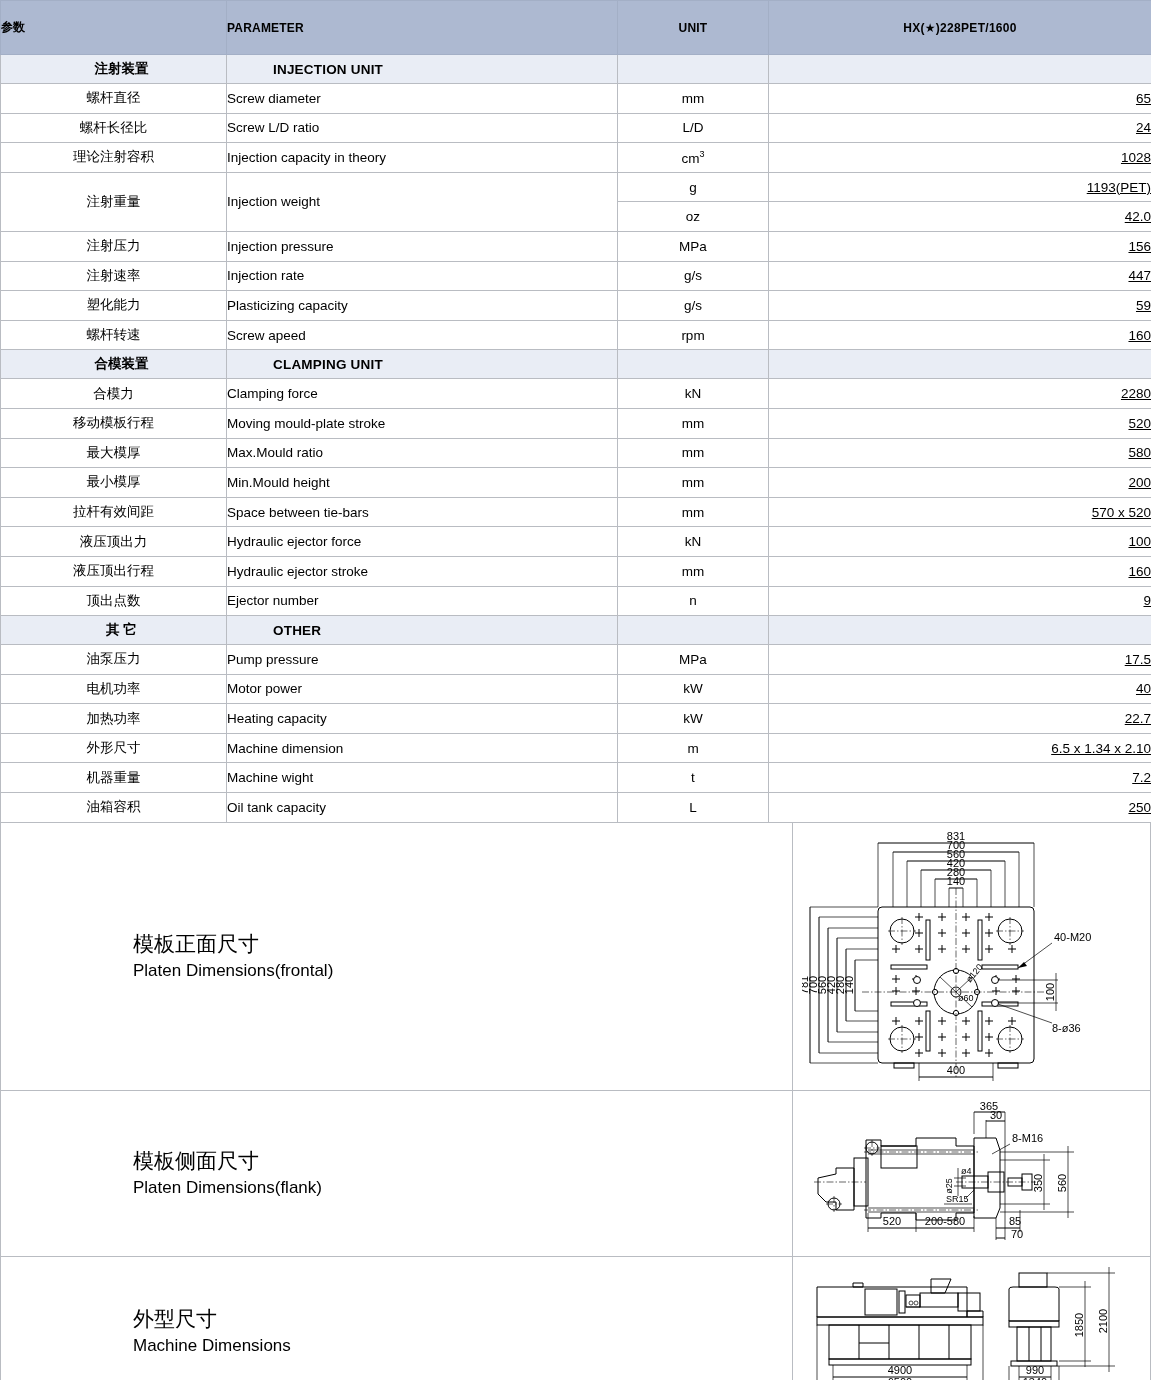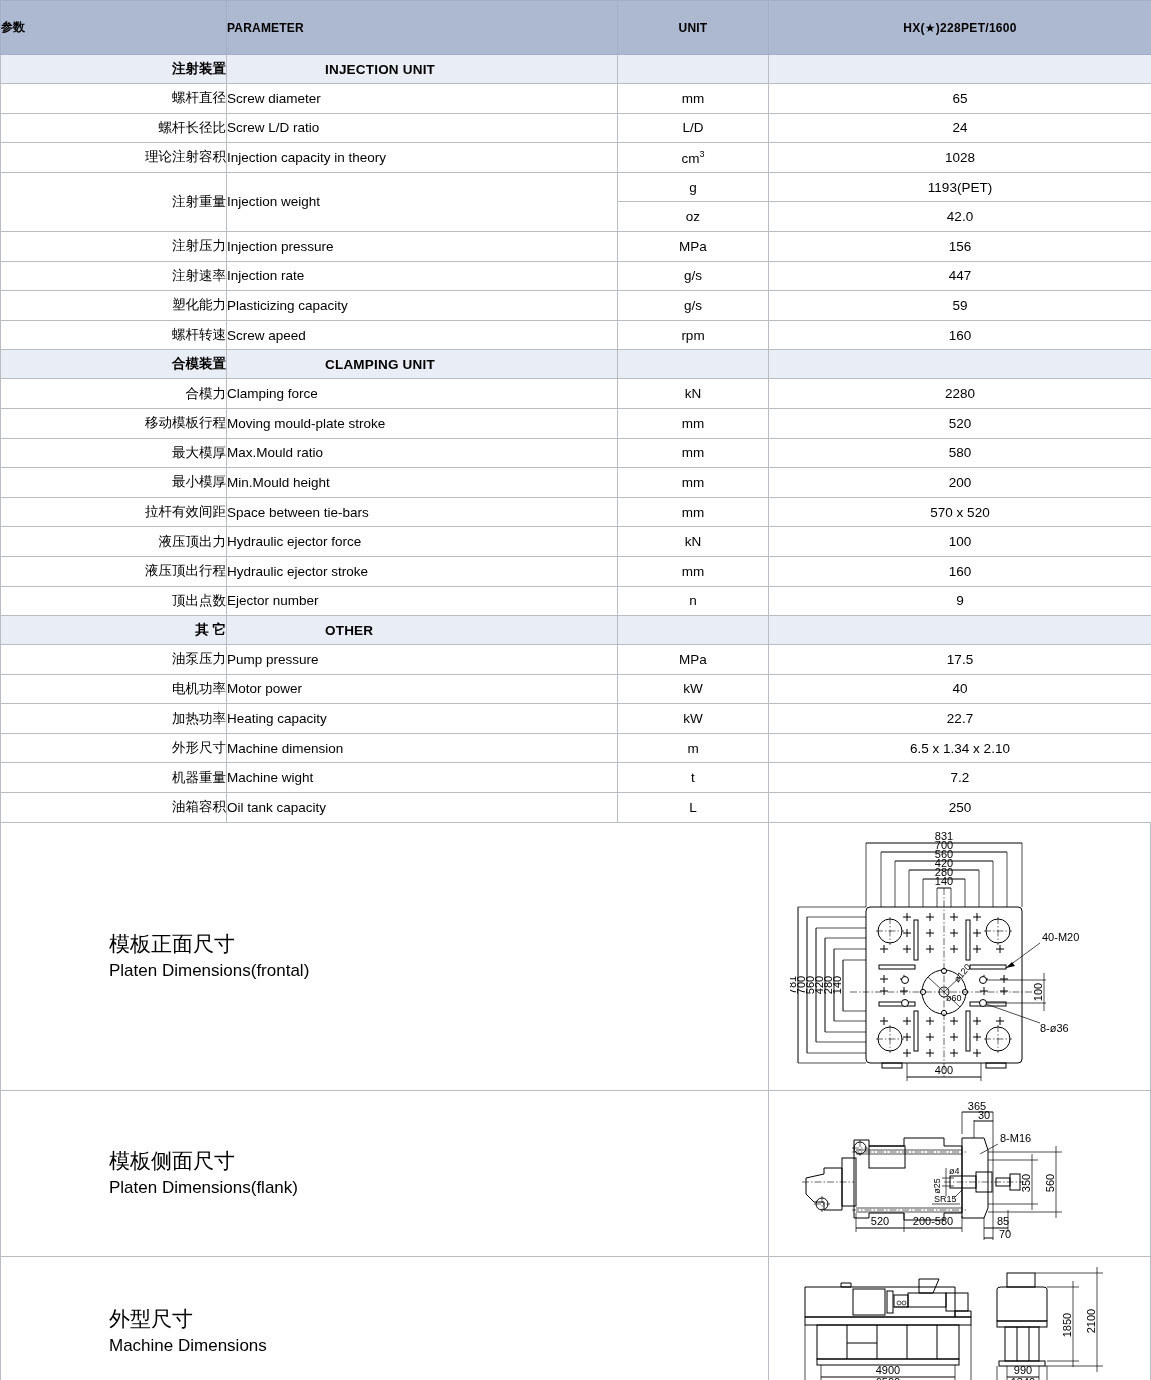--- a/index.html
+++ b/index.html
@@ -47,48 +47,49 @@
   th.h-param{ text-align:left; padding-left:98px; font-size:15px; letter-spacing:.2px;}
   th.h-unit{ text-align:center; font-size:15px; letter-spacing:.2px;margin-top:36px;}
   th.h-model{ text-align:center; font-size:19px; letter-spacing:.3px;}
 
   
   tr.section td{
     background:#e9edf5;
     height:28px;
   }
   tr.section td.cn{ padding-left:16px; font-weight:bold; font-size:13.5px;}
-  tr.section td.en{ padding-left:98px; font-weight:bold; font-size:13.5px; letter-spacing:.2px;}
+  tr.section td.en{ padding-left:46px; font-weight:bold; font-size:13.5px; letter-spacing:.2px;}
 
   
   tr.data td{ height:28.6px; font-size:13.5px;}
-  td.cn{ padding-left:16px; text-align:right;margin-left:29px;}
+  td.cn{ padding-left:16px; text-align:center;margin-left:29px;}
   td.en{ padding-left:98px; text-align:left;}
   td.unit{ text-align:center;margin-top:16px;}
-  td.val{ text-align:center;}
+  td.val{ text-align:right;text-decoration:underline;}
   td.en-merge{ padding-left:98px; text-align:left;}
 
   sup.sup{font-size:9px; vertical-align:super;}
 
   
   .dia-block{
     display:flex;
     width:1151px;
     border-left:1px solid #b9bcc2;
     border-right:1px solid #b9bcc2;
     border-bottom:1px solid #b9bcc2;
     box-sizing:border-box;
   }
   .dia-left{
     width:768px;
     box-sizing:border-box;
     display:flex;
     align-items:center;
     padding-left:108px;
     border-right:1px solid #b9bcc2;
+    margin-left:24px;
   }
   .dia-right{
     flex:1;
     position:relative;
     display:flex;
     align-items:center;
     justify-content:center;
   }
   .cap-cn{ font-size:21px; line-height:1.45; }
   .cap-en{ font-size:17px; line-height:1.45; }

